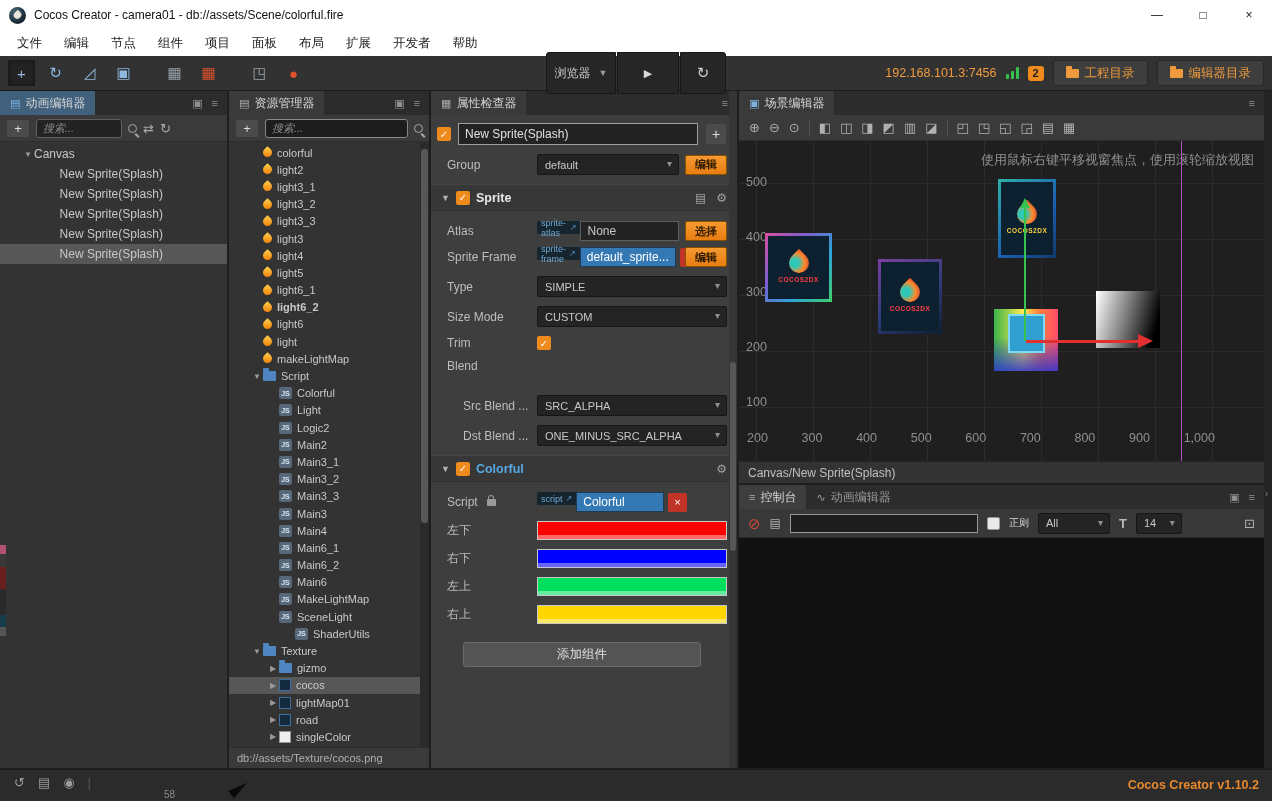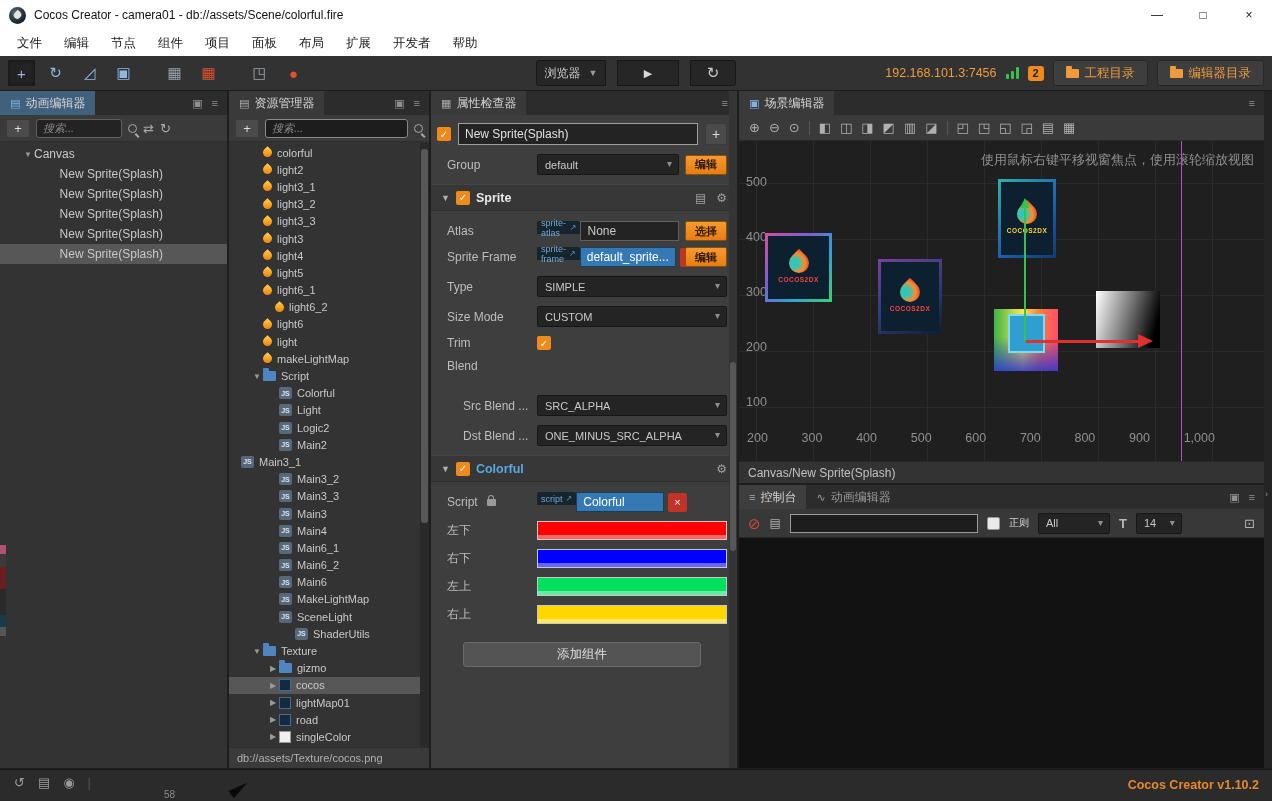--- a/index.html
+++ b/index.html
@@ -19,21 +19,21 @@
 .menu-item{padding:0 11px;font-size:12.5px;color:#1a1a1a;height:100%;display:flex;align-items:center}
 
 
 .toolbar{position:absolute;left:0;top:56px;width:100%;height:35px;background:#323232;border-bottom:1px solid #1c1c1c;display:flex;align-items:center;padding:0 8px;z-index:5}
 .tools-strip{display:flex;align-items:center}
 .tool-btn{width:27px;height:26px;display:flex;align-items:center;justify-content:center;border-radius:2px;margin-right:7px;font-size:15px;color:#8fb8e0}
 .tool-btn.t-active{background:#232323;box-shadow:inset 0 0 4px #101010}
 .tool-btn.t-red{color:#e0512e}
 .tool-btn.t-gray{color:#9aa4ac}
 .tool-btn.t-gap{width:10px;color:transparent;background:transparent;box-shadow:none}
-.center-controls{position:absolute;left:50%;transform:translateX(-50%);display:flex;gap:11px;height:26px}
+.center-controls{position:absolute;left:50%;transform:translateX(-50%);display:flex;gap:1px;height:42px}
 .ctrl-box{background:#262626;border:1px solid #171717;color:#ccc;display:flex;align-items:center;justify-content:center;font-size:12px;position:relative}
 .browser-select{width:70px;gap:8px;border-radius:3px 0 0 3px}
 .browser-select .dd{font-size:9px;color:#9a9a9a}
 .play-btn{width:62px;color:#d8d8d8;font-size:11px}
 .refresh-btn{width:46px;border-radius:0 3px 3px 0;font-size:15px}
 .right-info{margin-left:auto;display:flex;align-items:center;gap:9px}
 .ip-text{color:#ef9a3d;font-size:12.5px}
 .wifi{display:flex;align-items:flex-end;gap:2px;height:12px}
 .wifi i{width:3px;background:#35c24e;border-radius:1px;display:block}
 .wifi i:nth-child(1){height:5px}.wifi i:nth-child(2){height:8px}.wifi i:nth-child(3){height:12px}
@@ -363,21 +363,21 @@
           <span class="ticon"></span>
           <span class="tlabel">light5</span>
         </div>
 
         <div class="trow t-fire" style="padding-left: 22px;">
           <span class="arrow-slot"></span>
           <span class="ticon"></span>
           <span class="tlabel">light6_1</span>
         </div>
 
-        <div class="trow t-fire" style="padding-left: 34px;">
+        <div class="trow t-fire" style="padding-left: 22px; font-weight: bold;">
           <span class="arrow-slot"></span>
           <span class="ticon"></span>
           <span class="tlabel">light6_2</span>
         </div>
 
         <div class="trow t-fire" style="padding-left: 22px; align-items: center;">
           <span class="arrow-slot"></span>
           <span class="ticon"></span>
           <span class="tlabel">light6</span>
         </div>
@@ -417,21 +417,21 @@
           <span class="ticon"></span>
           <span class="tlabel">Logic2</span>
         </div>
 
         <div class="trow t-js" style="padding-left: 38px;">
           <span class="arrow-slot"></span>
           <span class="ticon"></span>
           <span class="tlabel">Main2</span>
         </div>
 
-        <div class="trow t-js" style="">
+        <div class="trow t-js" style="padding-left: 38px;">
           <span class="arrow-slot"></span>
           <span class="ticon"></span>
           <span class="tlabel">Main3_1</span>
         </div>
 
         <div class="trow t-js" style="padding-left: 38px;">
           <span class="arrow-slot"></span>
           <span class="ticon"></span>
           <span class="tlabel">Main3_2</span>
         </div>

